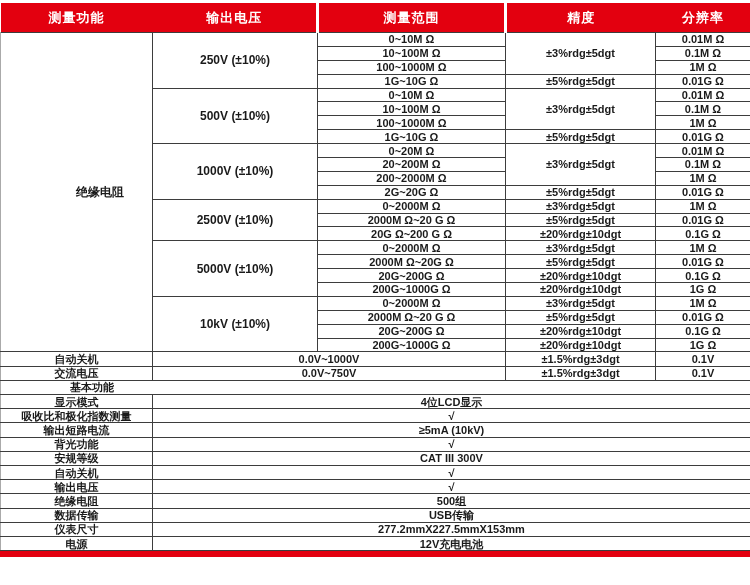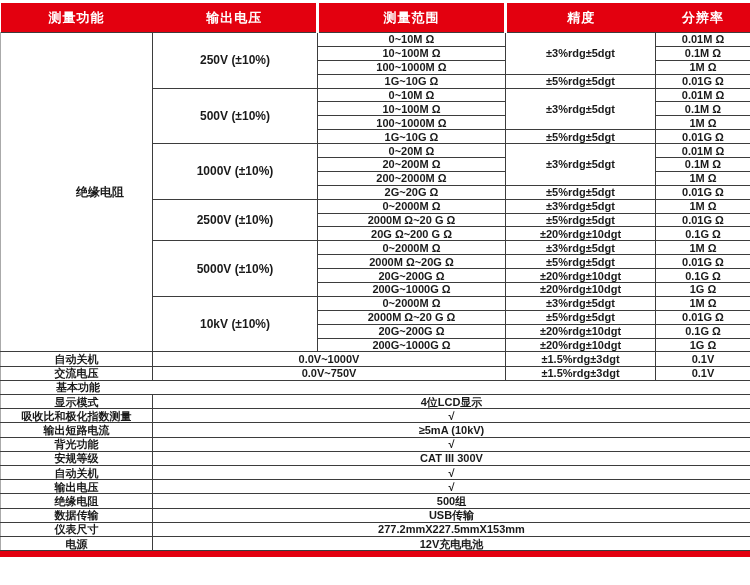--- a/index.html
+++ b/index.html
@@ -25,21 +25,21 @@
     text-align:center;vertical-align:middle;padding:0 1px;
     white-space:nowrap;overflow:hidden;
   }
   tbody td.c1{border-left-color:#aaaaaa;}
   tbody tr td:last-child{border-right-color:#aaaaaa;}
   tr.ins{height:13.9px;}
   tr.feat{height:14.2px;}
   td.func{font-size:12px;padding-left:48px;}
   td.volt{font-size:12px;}
   td.secrow{text-align:left;}
-  td.secrow .inlabel{display:inline-block;width:152px;text-align:center;}
+  td.secrow .inlabel{display:inline-block;width:152px;text-align:center;margin-left:14px;}
   .red-bar{width:750px;height:6px;background:#E3000F;}
 </style>
 </head>
 <body>
 
 <div class="page">
   <div class="spacer-top"></div>
 
   <table class="spec">
     <colgroup>

